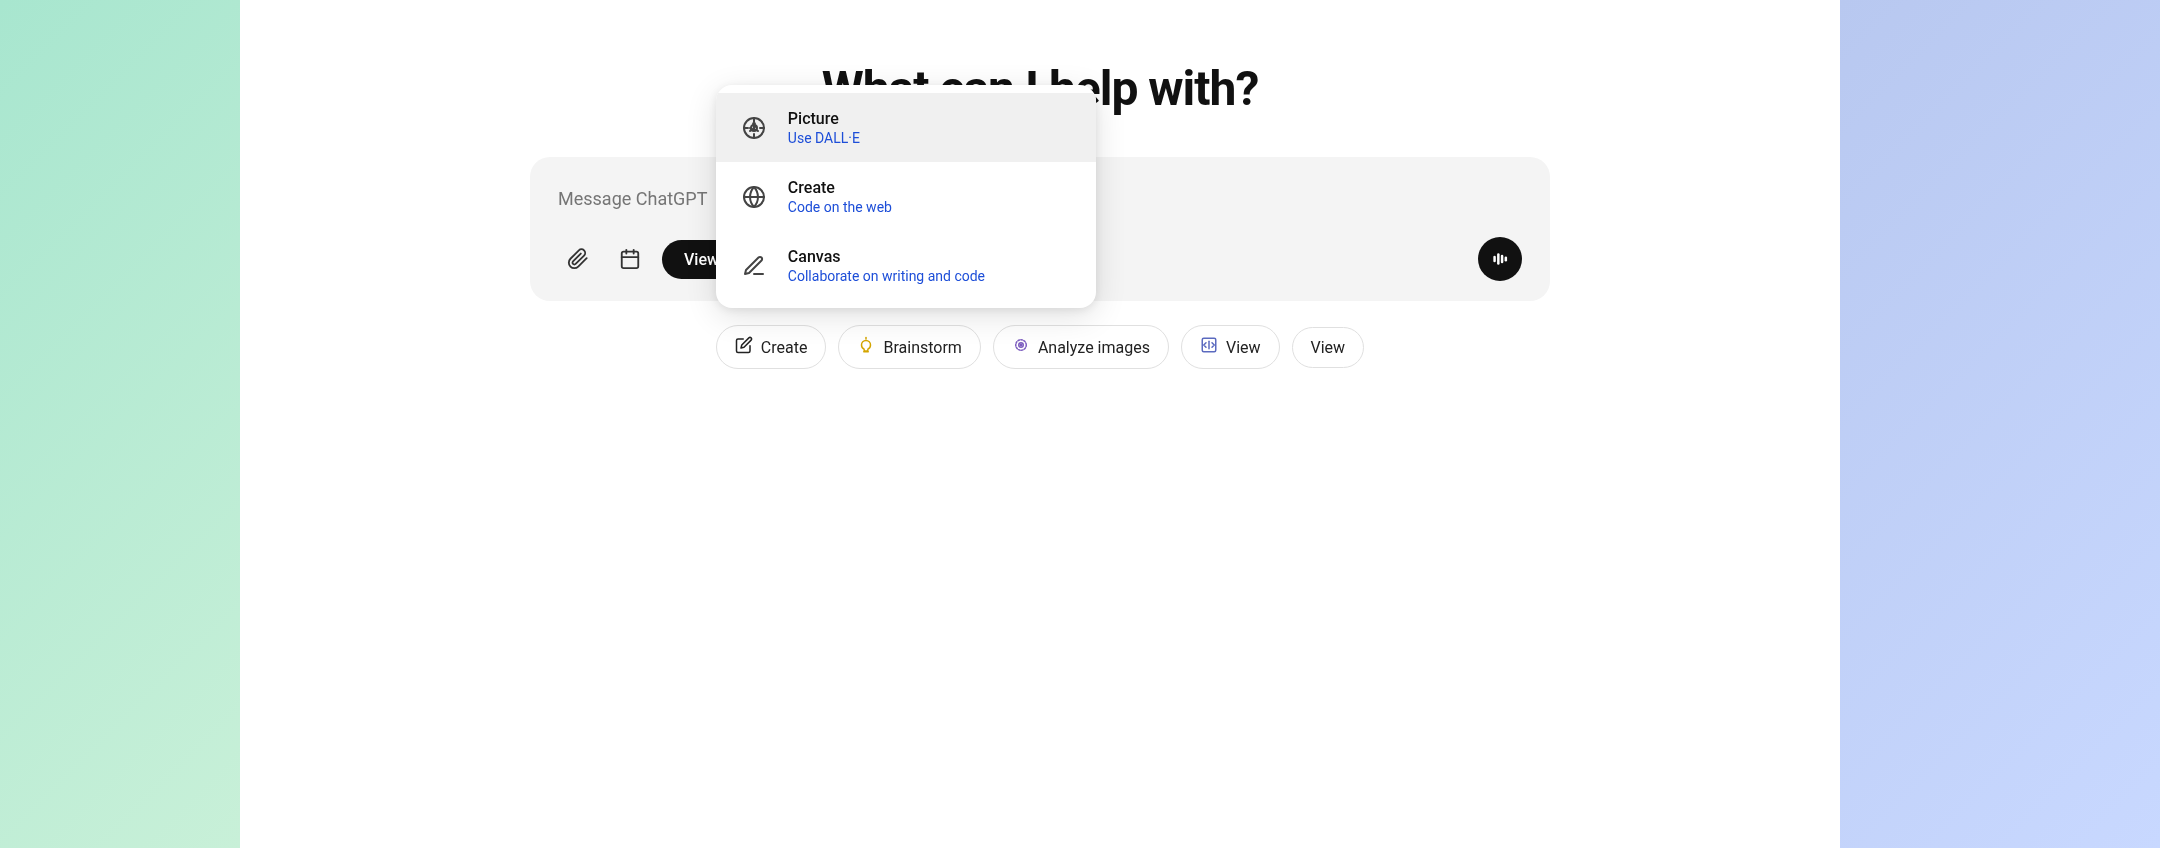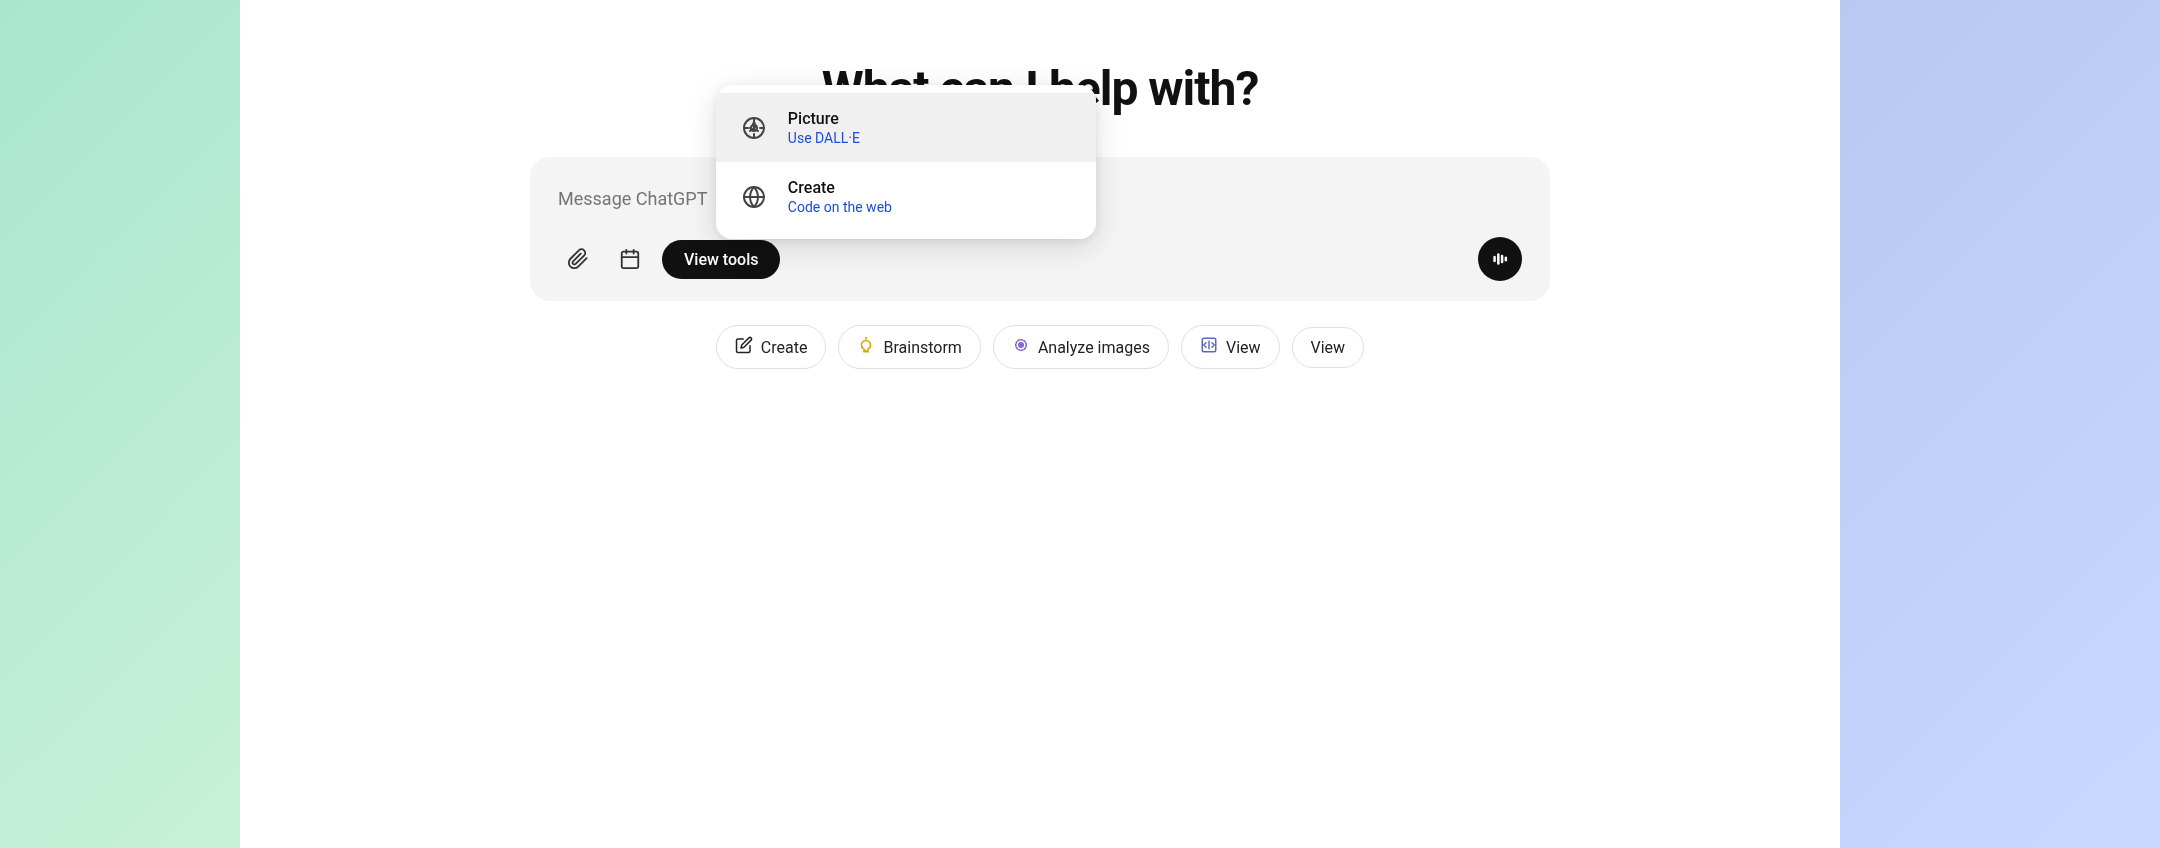--- a/index.html
+++ b/index.html
@@ -277,20 +277,32 @@
             <path d="M12 2a15.3 15.3 0 014 10 15.3 15.3 0 01-4 10 15.3 15.3 0 01-4-10 15.3 15.3 0 014-10z"></path>
           </svg>
         </div>
         <div class="dropdown-item-text">
           <span class="dropdown-item-title">Create</span>
           <span class="dropdown-item-subtitle">Code on the web</span>
         </div>
       </div>
 
 
+      <div class="dropdown-item">
+        <div class="dropdown-item-icon">
+          <svg width="24" height="24" viewBox="0 0 24 24" fill="none" stroke="currentColor" stroke-width="2" stroke-linecap="round" stroke-linejoin="round">
+            <path d="M12 20h9"></path>
+            <path d="M16.5 3.5a2.121 2.121 0 013 3L7 19l-4 1 1-4L16.5 3.5z"></path>
+          </svg>
+        </div>
+        <div class="dropdown-item-text">
+          <span class="dropdown-item-title">Canvas</span>
+          <span class="dropdown-item-subtitle">Collaborate on writing and code</span>
+        </div>
+      </div>
 
     </div>
 
     <button class="suggestion-chip">
       <span class="chip-icon">
         <svg width="18" height="18" viewBox="0 0 24 24" fill="none" stroke="currentColor" stroke-width="2" stroke-linecap="round" stroke-linejoin="round">
           <path d="M11 4H4a2 2 0 00-2 2v14a2 2 0 002 2h14a2 2 0 002-2v-7"></path>
           <path d="M18.5 2.5a2.121 2.121 0 013 3L12 15l-4 1 1-4 9.5-9.5z"></path>
         </svg>
       </span>

